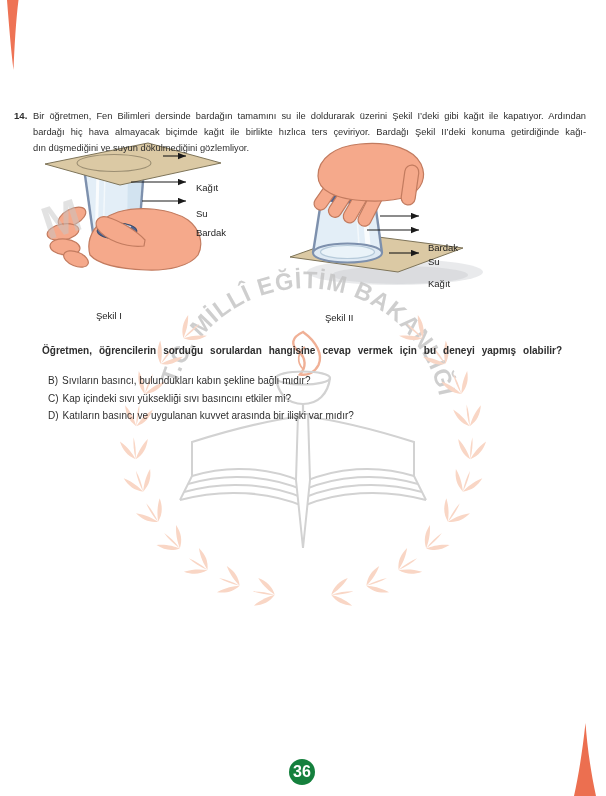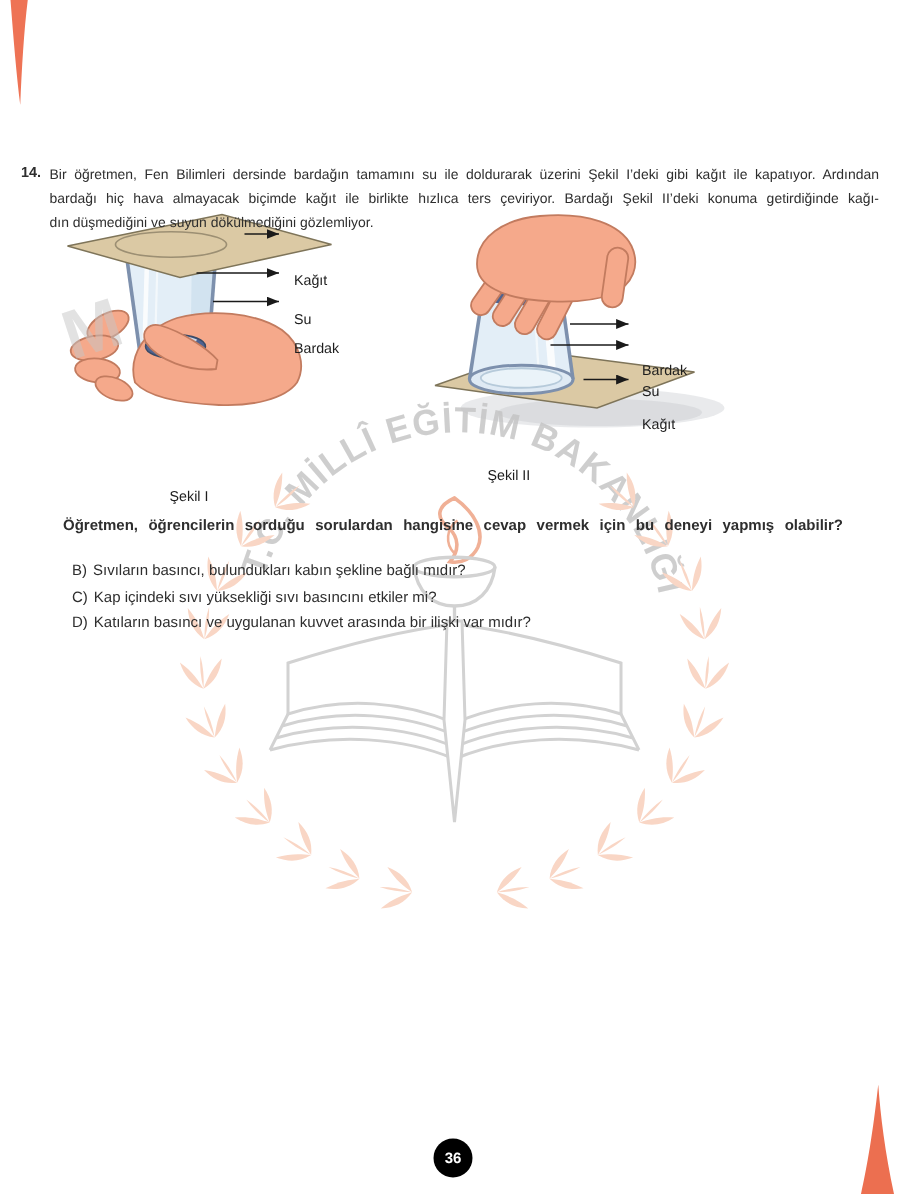--- a/index.html
+++ b/index.html
@@ -16,25 +16,25 @@
   .prompt{left:42px;top:312px;width:520px;font-size:10px;font-weight:bold;
           text-align:justify;text-align-last:justify;line-height:14px;}
   .options{left:48px;top:340px;width:520px;font-size:10px;line-height:17.7px;}
   .options .opt-letter{margin-right:4px;}
   .figlabel{font-size:9.5px;color:#1d1d1d;white-space:nowrap;text-align:center;}
   .figcap{font-size:9.5px;color:#1d1d1d;white-space:nowrap;}
   .lbl-f1-paper{left:196px;top:150px;} .lbl-f1-water{left:196px;top:176px;}
   .lbl-f1-glass{left:196px;top:195px;}
   .lbl-f2-glass{left:428px;top:210px;} .lbl-f2-water{left:428px;top:224px;}
   .lbl-f2-paper{left:428px;top:246px;}
-  .cap-f1{left:96px;top:294px;width:60px;text-align:center;}
+  .cap-f1{left:96px;top:278px;width:60px;text-align:left;}
   .cap-f2{left:325px;top:280px;width:60px;text-align:left;}
   .pagebadge{
     position:absolute;left:289px;top:759px;width:26px;height:26px;border-radius:50%;
-    background:#000000;color:#fff;font-size:10px;font-weight:bold;
+    background:#15803d;color:#fff;font-size:16px;font-weight:bold;
     display:flex;align-items:center;justify-content:center;
   }
   svg{display:block;}
 </style>
 </head>
 <body>
 
 <div class="page">
 
   <svg class="layer" width="606" height="796" viewBox="0 0 606 796">

